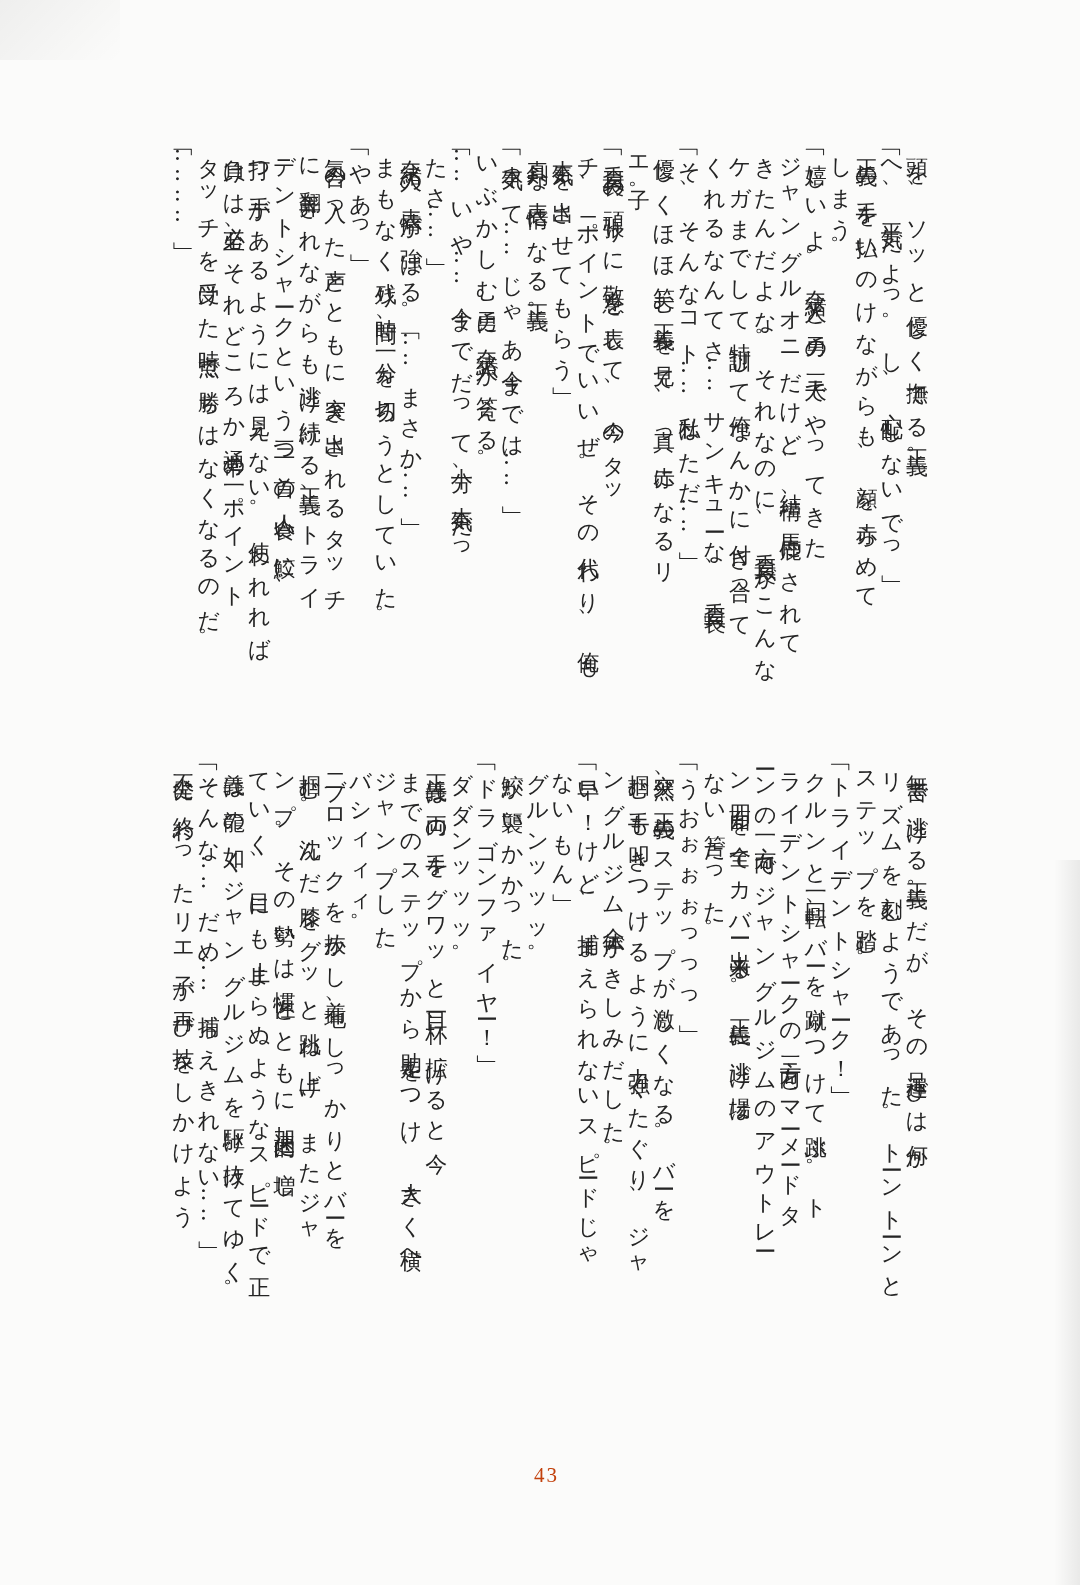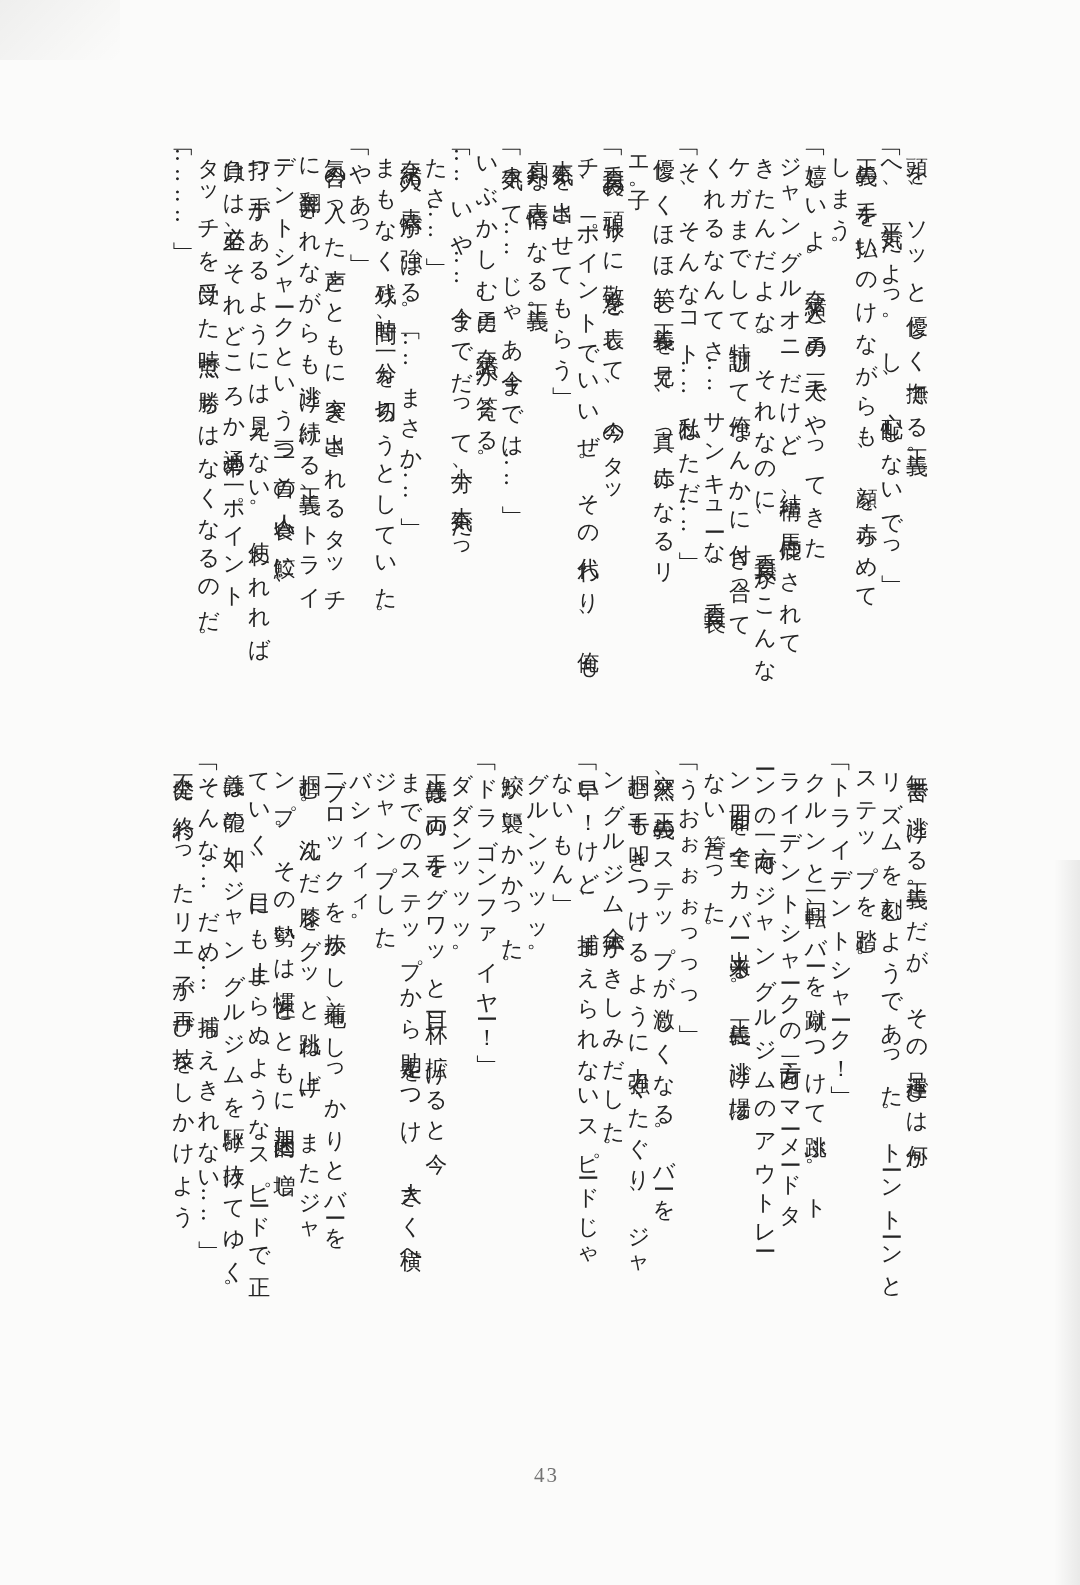--- a/index.html
+++ b/index.html
@@ -60,21 +60,21 @@
     height: 625px;
   }
   .page-number {
     position: absolute;
     left: 13px;
     right: 0;
     top: 1463px;
     text-align: center;
     font-size: 21px;
     letter-spacing: 2px;
-    color: #737373;
+    color: #c2410c;
   }
 </style>
 </head>
 <body>
 
 <div class="page">
 
   <div class="scan-shade-topleft"></div>
   <div class="scan-shade-right"></div>
 

